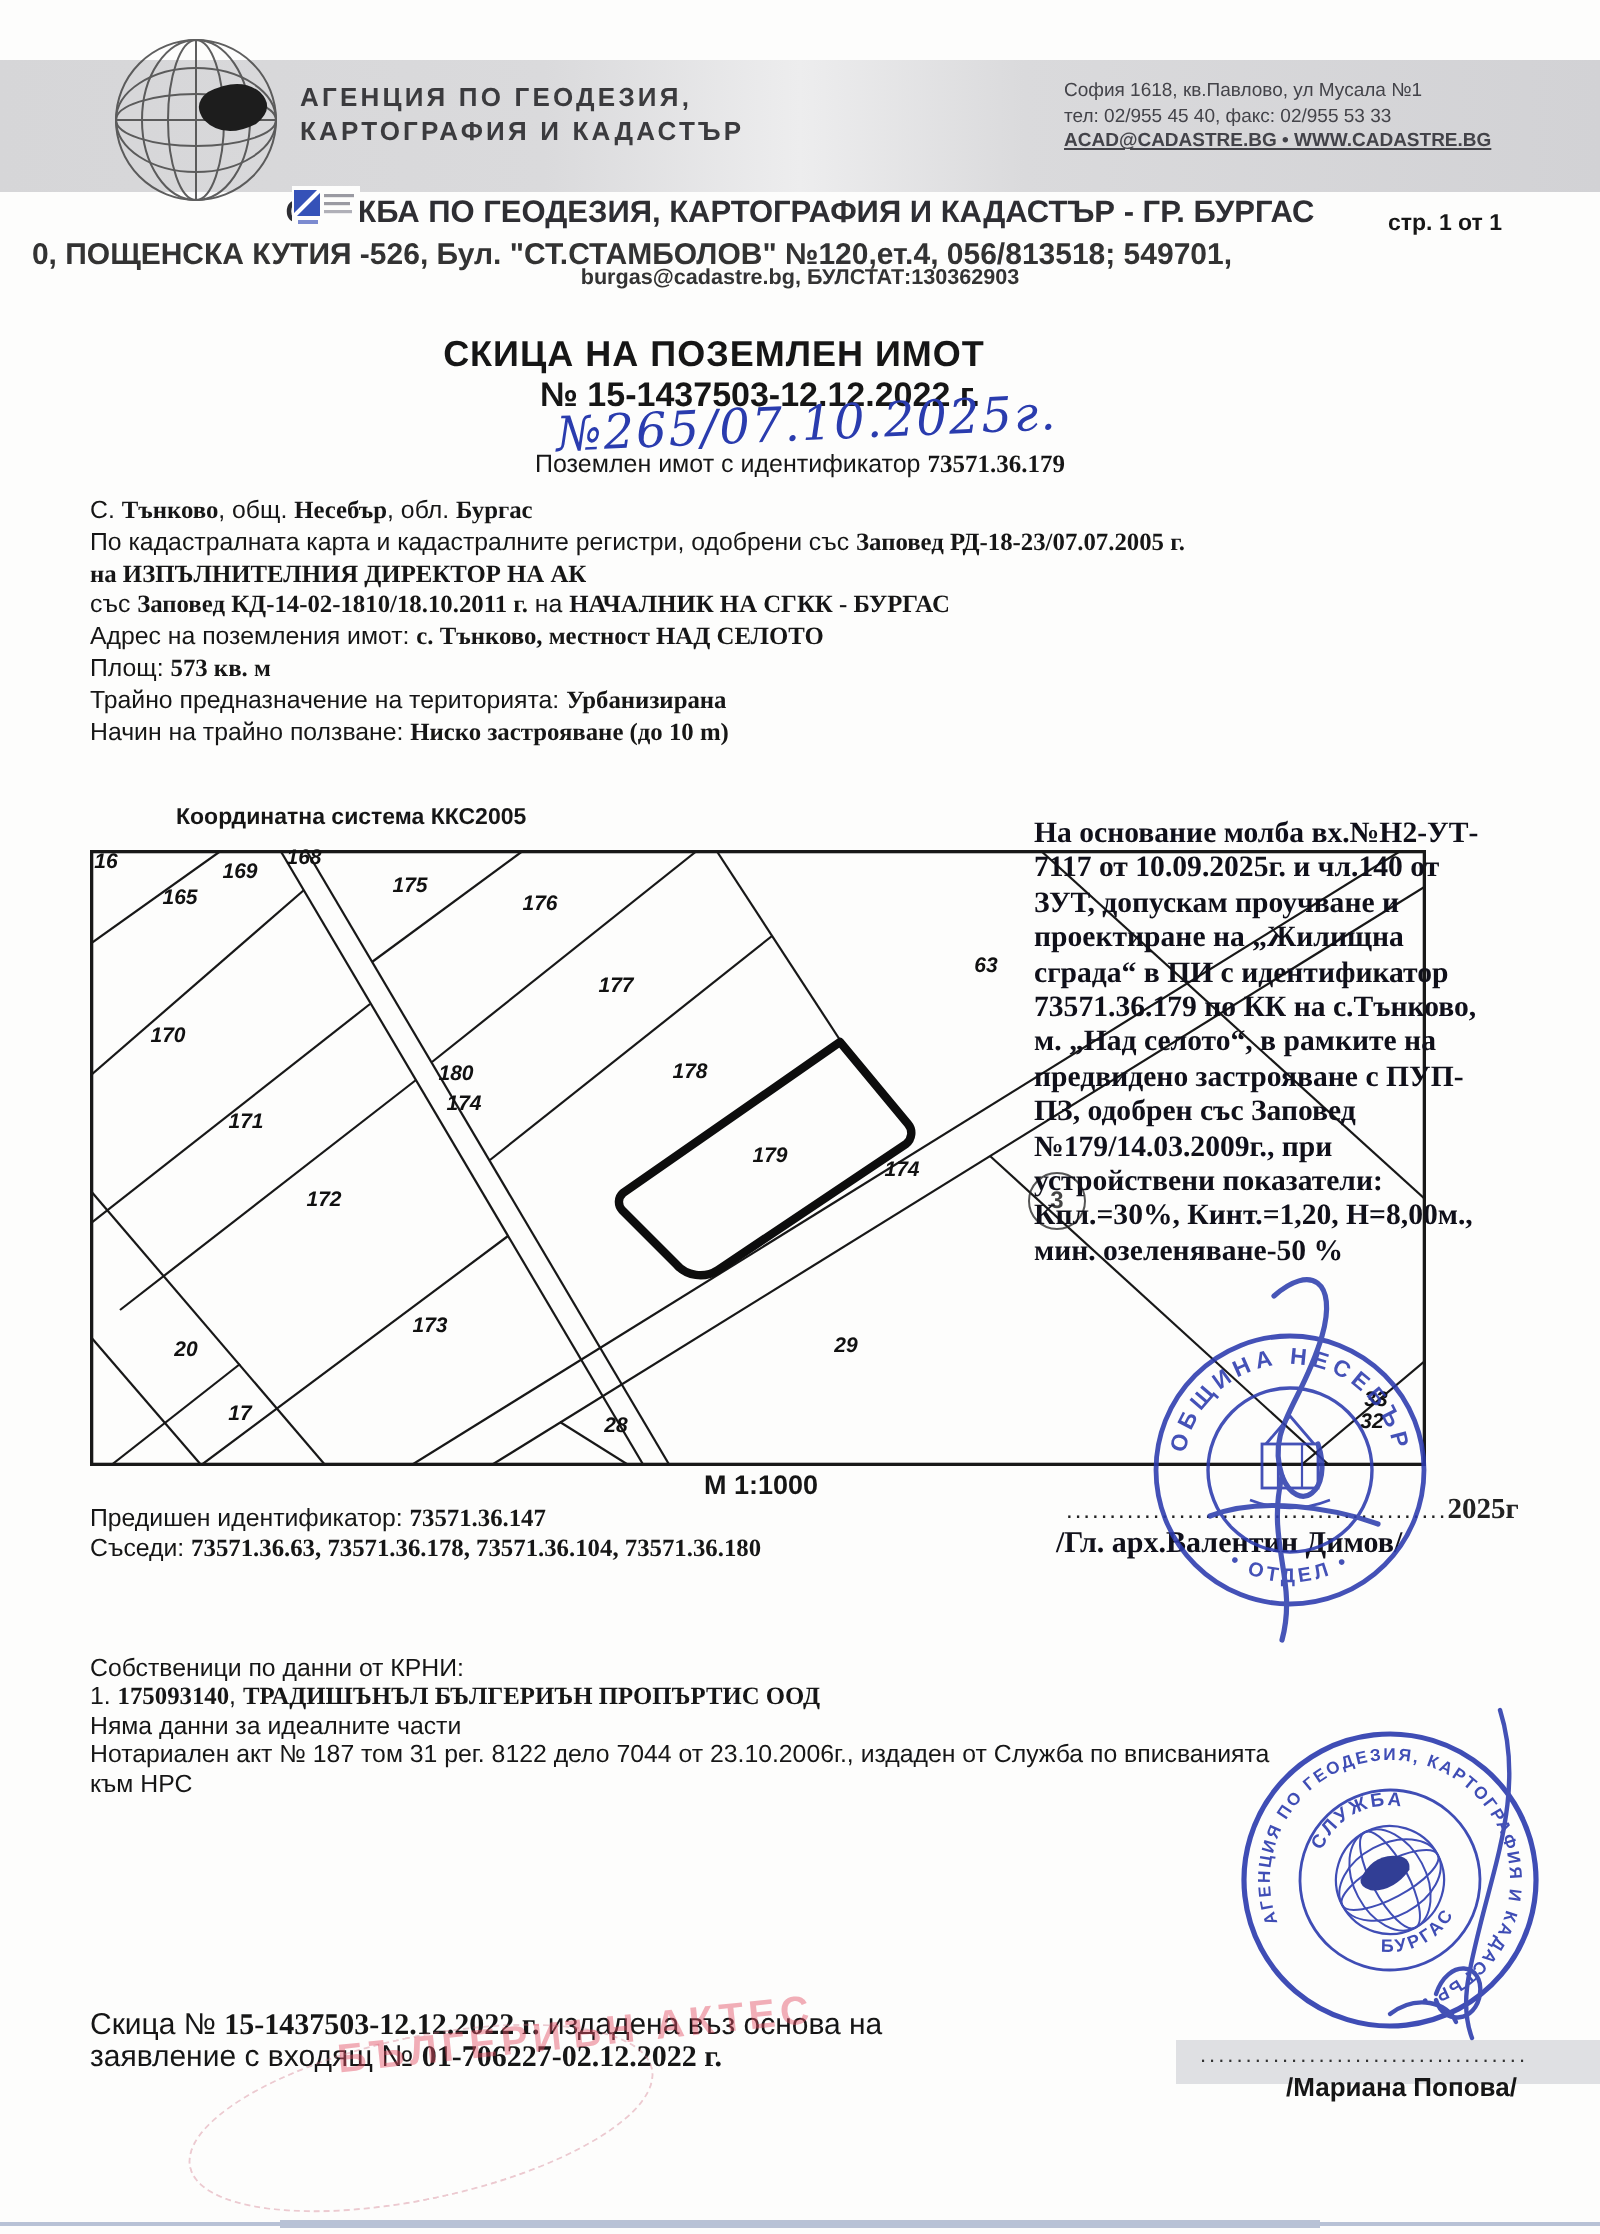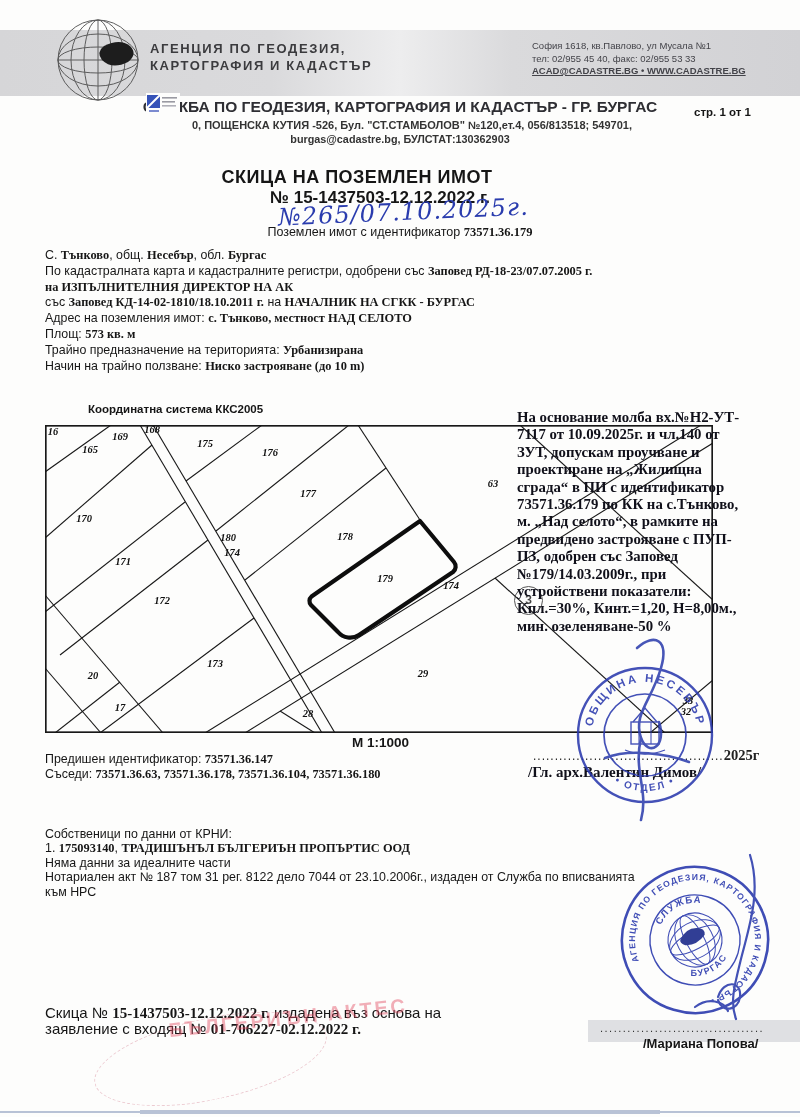--- a/index.html
+++ b/index.html
@@ -8,36 +8,36 @@
   .abs{position:absolute;}
   .b{font-weight:bold;font-family:Liberation Serif, serif;}
   
   #band{left:0;top:30px;width:800px;height:66px;
         background:linear-gradient(90deg,#d6d6d8 0%,#dadadc 34%,#ededee 50%,#dadadc 64%,#d2d2d5 100%);}
   #agency-name{left:150px;top:40px;font-weight:bold;color:#3b3b3e;font-size:13px;letter-spacing:1.6px;line-height:17px;}
   #hq-block{left:532px;top:40px;width:250px;font-size:9.5px;color:#434349;line-height:12.5px;}
   #hq-block .u{text-decoration:underline;font-weight:bold;}
   #page-label{left:694px;top:106px;font-size:11.5px;font-weight:bold;}
   #office-title{left:0;top:98px;width:800px;text-align:center;font-size:15.5px;font-weight:bold;color:#2e2e33;}
-  #office-address{left:0;top:119px;width:632px;text-align:right;font-size:11px;font-weight:bold;color:#333;}
+  #office-address{left:0;top:119px;width:632px;text-align:center;font-size:15px;font-weight:bold;color:#333;}
   #office-contact{left:0;top:133px;width:800px;text-align:center;font-size:10.8px;font-weight:bold;color:#333;}
   #mini-logo{left:146px;top:93px;width:34px;height:26px;background:#fdfdfc;}
   
   #title1{left:0;top:167px;width:714px;text-align:center;font-size:18px;font-weight:bold;letter-spacing:.5px;}
   #title2{left:0;top:188px;width:760px;text-align:center;font-size:17px;font-weight:bold;}
   #hand-number{left:278px;top:198px;font-family:"DejaVu Serif",serif;font-style:italic;font-size:24px;
                color:#2a3cae;transform:rotate(-2.5deg);letter-spacing:1px;}
   #title3{left:0;top:225px;width:800px;text-align:center;font-size:12.5px;}
   
   #details{left:45px;top:248px;font-size:12.4px;line-height:15.8px;width:720px;}
   
   #coord-sys{left:55px;top:403px;font-size:11.5px;font-weight:600;padding-left:33px;}
   #map-svg{left:45px;top:425px;}
   .parcel-label{position:absolute;transform:translate(-50%,-50%);font-size:10.5px;font-weight:bold;
-                font-style:italic;color:#111;white-space:nowrap;font-family:Liberation Serif, serif;}
+                font-style:italic;color:#111;white-space:nowrap;}
   #scale{left:352px;top:735px;font-size:13.5px;font-weight:bold;}
   #zone-circle{left:514px;top:586px;width:27px;height:27px;border:1.4px solid #2b2b2b;border-radius:50%;
                text-align:center;line-height:27px;font-size:12px;font-weight:bold;opacity:.8;}
   
   #annotation{left:517px;top:409px;width:285px;font-family:"Liberation Serif",serif;font-weight:bold;
               font-size:14.8px;line-height:17.4px;color:#10101a;}
   
   #aftermap{left:45px;top:752px;font-size:12.4px;line-height:14.6px;}
   #approval-dots{left:533px;top:747px;font-size:12px;letter-spacing:1px;color:#222;}
   #approval-dots .date{font-family:"Liberation Serif",serif;font-weight:bold;font-size:14.5px;letter-spacing:0;}

